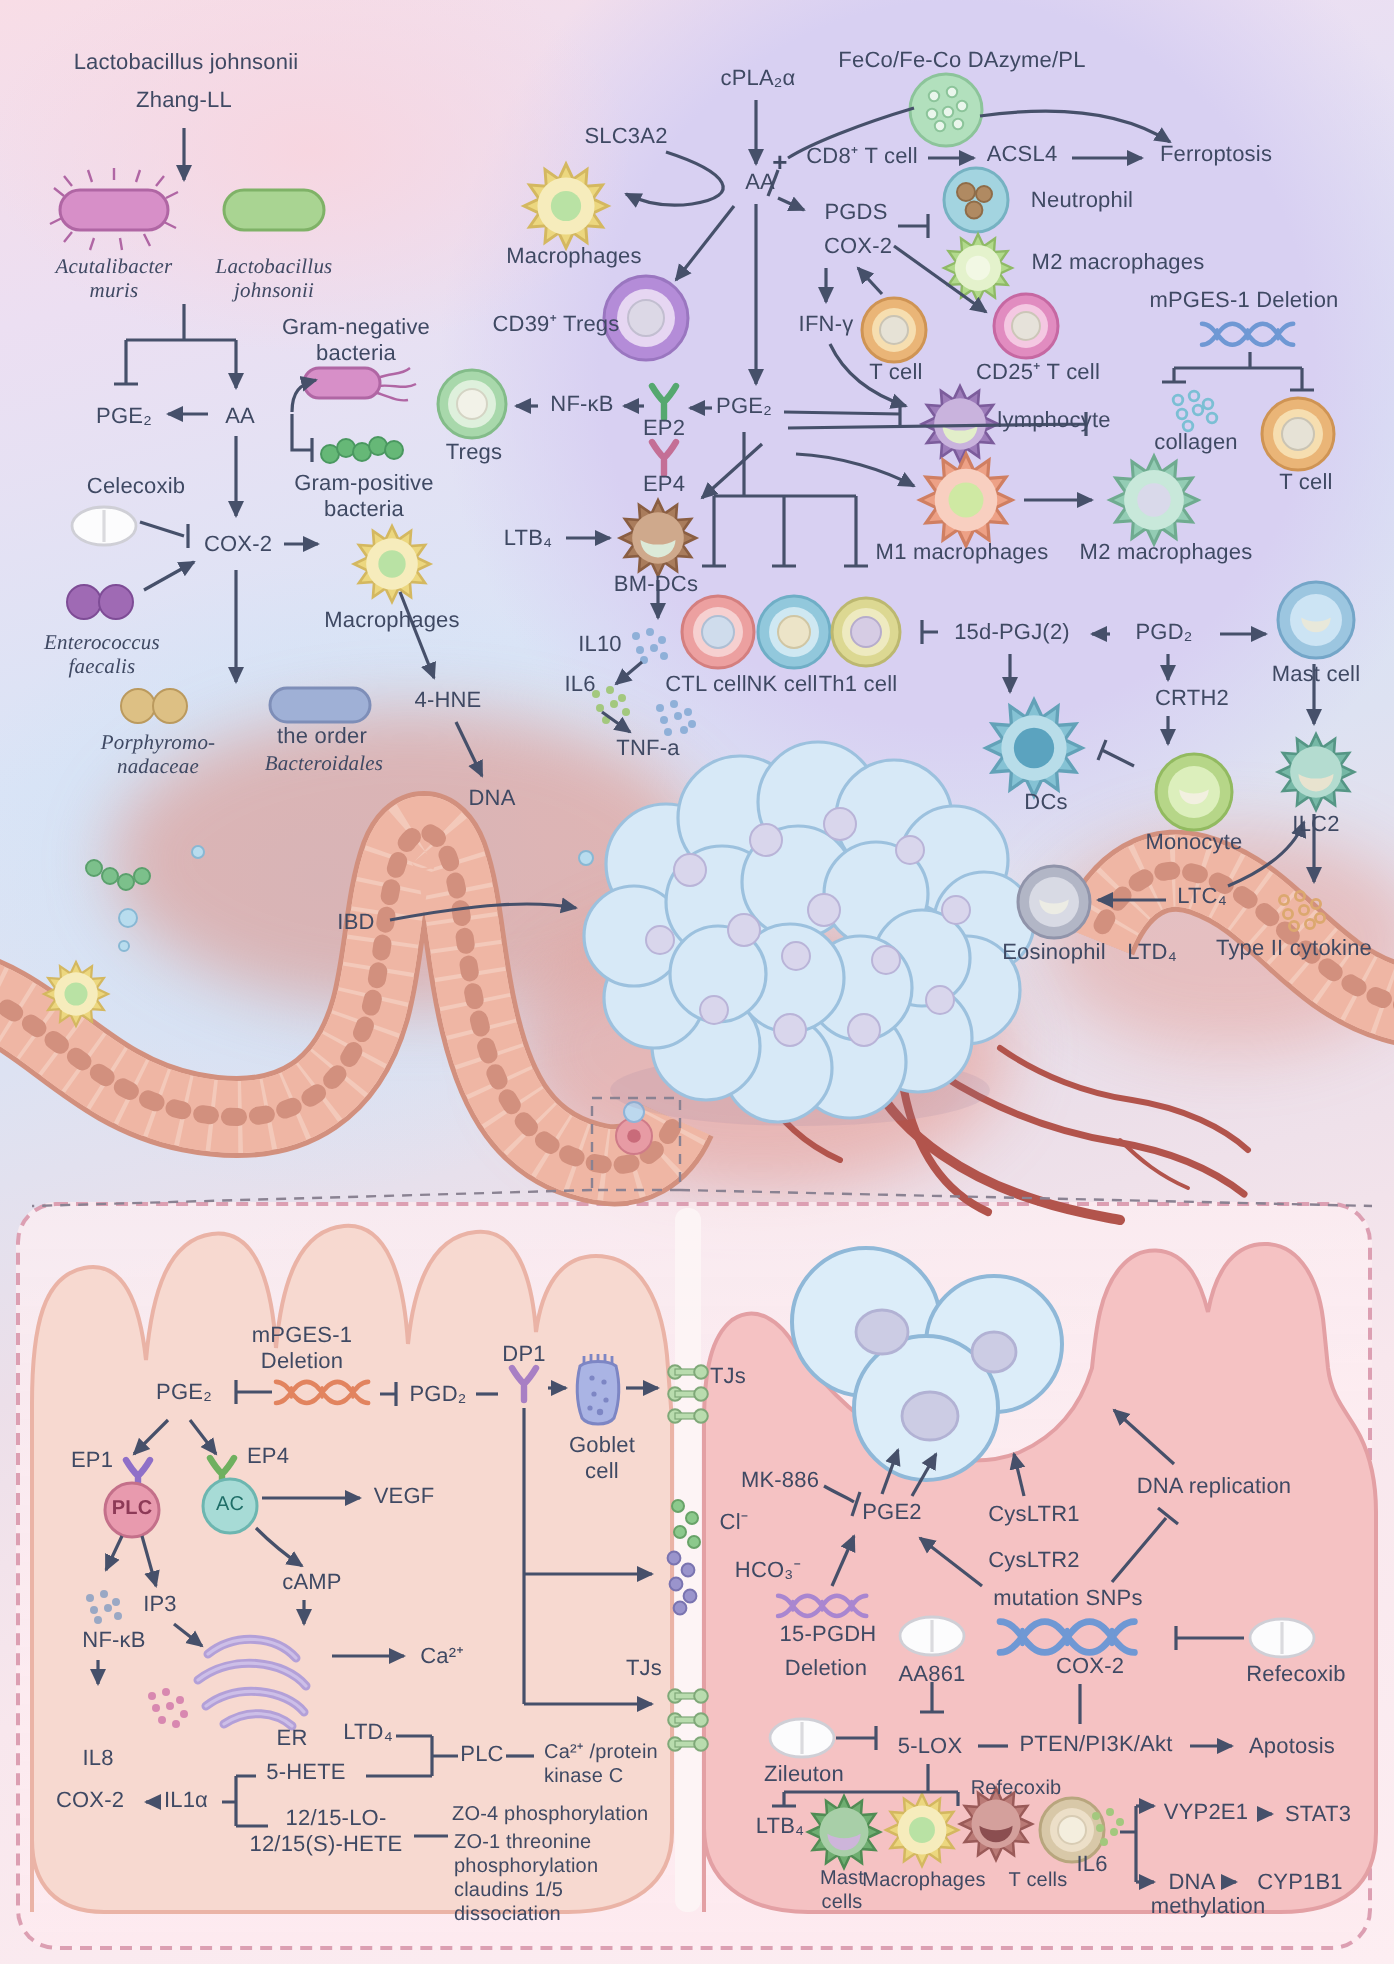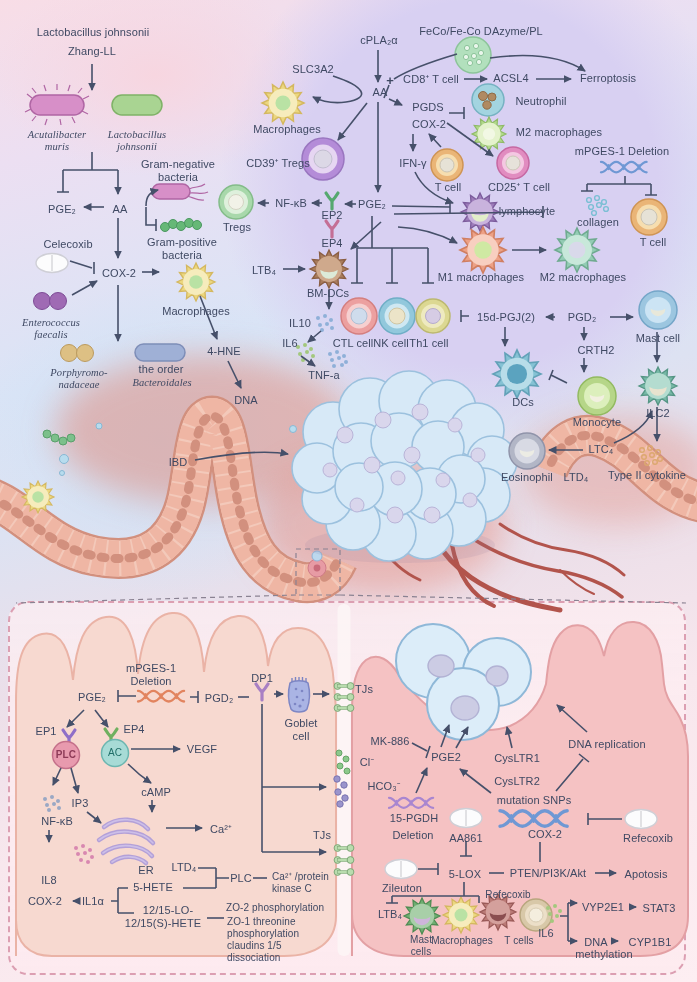--- a/index.html
+++ b/index.html
@@ -700,21 +700,21 @@
   <div class="lb" style="left:221px;top:829px">Ca²⁺</div>
   <div class="lb" style="left:184px;top:867px">LTD₄</div>
   <div class="lb" style="left:153px;top:887px">5-HETE</div>
   <div class="lb" style="left:241px;top:878px">PLC</div>
   <div class="lb s10 ta-l" style="left:272px;top:883px">Ca²⁺ /protein
 kinase C</div>
   <div class="lb" style="left:45px;top:901px">COX-2</div>
   <div class="lb" style="left:93px;top:901px">IL1α</div>
   <div class="lb" style="left:168px;top:910px">12/15-LO-</div>
   <div class="lb" style="left:163px;top:923px">12/15(S)-HETE</div>
-  <div class="lb s10 ta-l" style="left:226px;top:908px">ZO-2 phosphorylation</div>
+  <div class="lb s10 ta-l" style="left:226px;top:908px">ZO-4 phosphorylation</div>
   <div class="lb s10 ta-l" style="left:227px;top:928px">ZO-1 threonine
 phosphorylation</div>
   <div class="lb s10 ta-l" style="left:227px;top:952px">claudins 1/5
 dissociation</div>
   <div class="lb" style="left:322px;top:835px">TJs</div>
   <div class="lb" style="left:367px;top:762px">Cl⁻</div>
   <div class="lb" style="left:384px;top:786px">HCO₃⁻</div>
 
   <div class="lb" style="left:390px;top:741px">MK-886</div>
   <div class="lb" style="left:446px;top:757px">PGE2</div>

